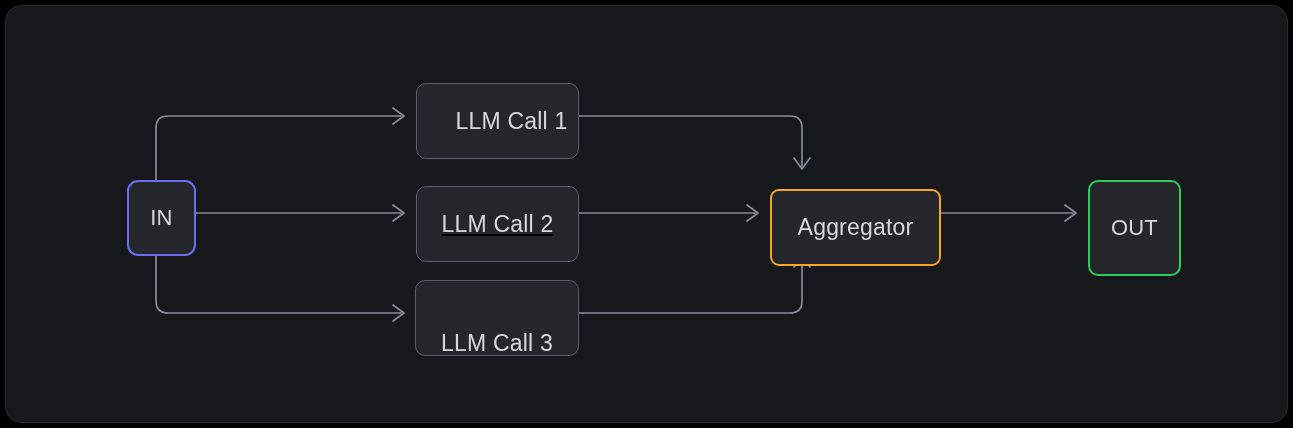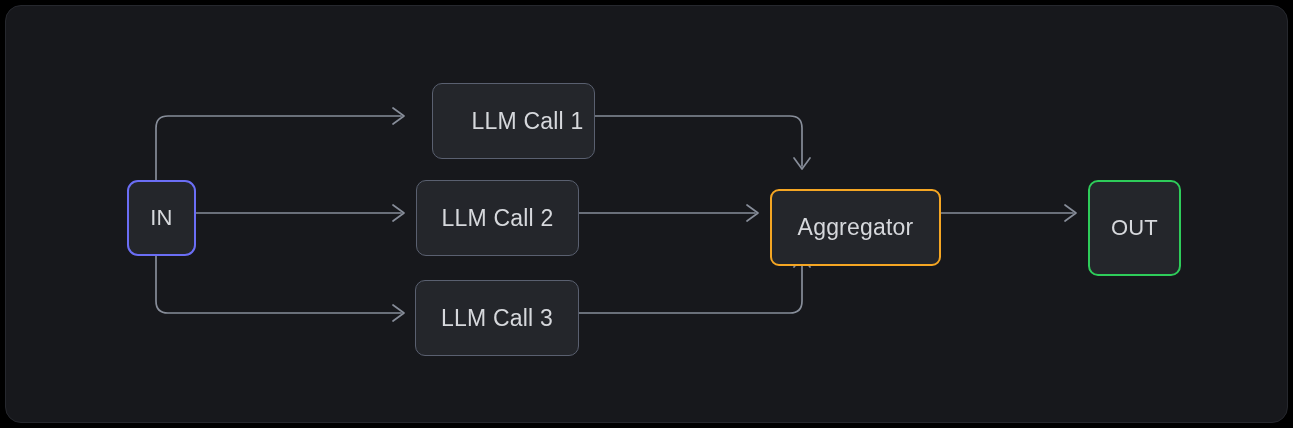--- a/index.html
+++ b/index.html
@@ -59,40 +59,42 @@
     left: 121px;
     top: 174px;
     width: 69px;
     height: 76px;
     border: 2.2px solid #6b6ef5;
     border-radius: 11px;
   }
   .node-in .node-label { font-size: 22px; }
 
   .node-llm1 {
-    left: 426px;
+    left: 410px;
     top: 77px;
     width: 163px;
     height: 76px;
     border: 1.6px solid #5a6070;
     padding-left: 28px;
   }
   .node-llm2 {
     left: 410px;
-    top: 174px;
+    top: 180px;
     width: 163px;
     height: 76px;
     border: 1.6px solid #5a6070;
+    text-decoration: underline;
   }
   .node-llm3 {
     left: 409px;
     top: 274px;
     width: 164px;
     height: 76px;
     border: 1.6px solid #5a6070;
+    align-items: flex-end;
   }
 
   .node-aggregator {
     left: 764px;
     top: 173px;
     width: 171px;
     height: 77px;
     border: 2.4px solid #f5a623;
     border-radius: 9px;
     margin-top: 10px;

